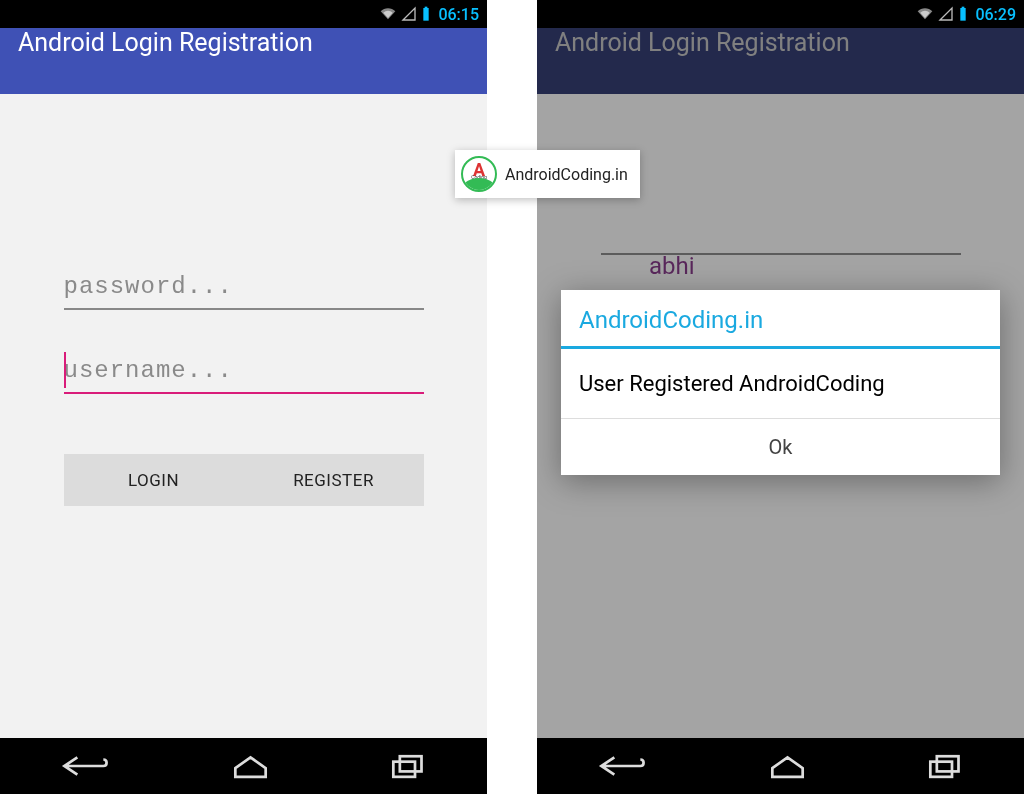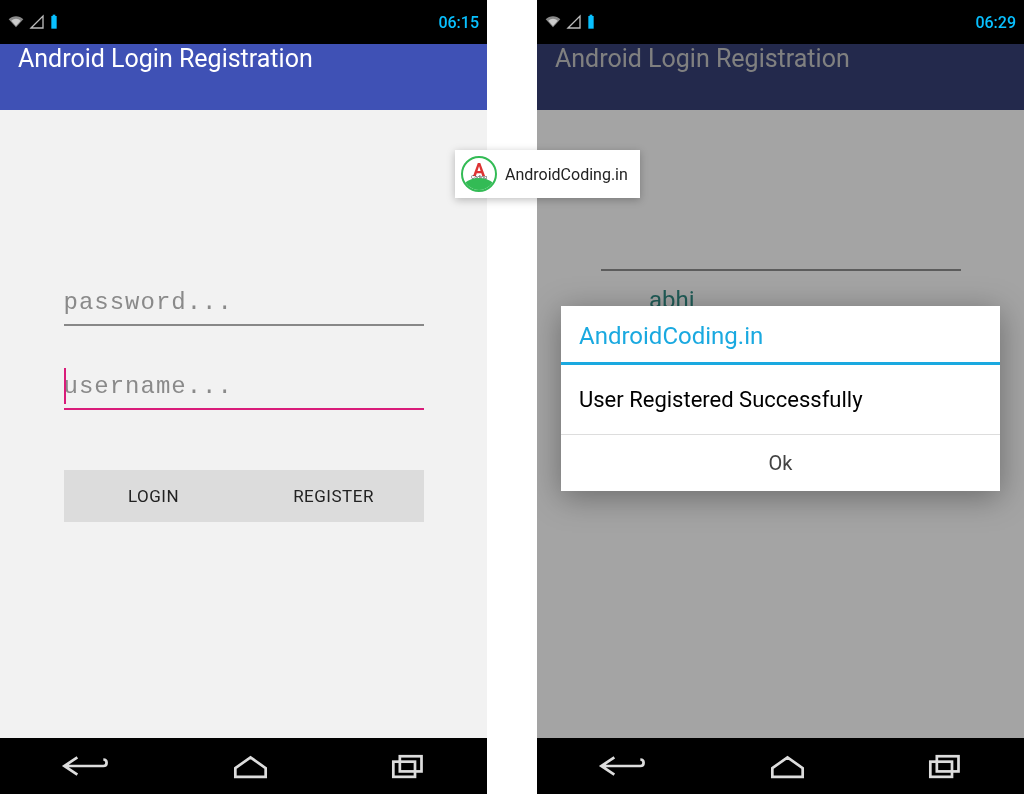--- a/index.html
+++ b/index.html
@@ -16,24 +16,24 @@
       height: 794px;
       display: flex;
       flex-direction: column;
       overflow: hidden;
     }
     .phone-left { left: 0; }
     .phone-right { right: 0; }
     .gap { position:absolute; left:487px; top:0; width:50px; height:794px; background:#fff;}
     
     .statusbar {
-      height: 44px;
+      height: 28px;
       background: #000;
       color: #08c0ff;
-      display:flex; align-items:center; justify-content:space-between;
+      display:flex; align-items:center; justify-content:flex-end;
       padding: 0 8px;
       font-size: 16px; font-weight: 500;
       gap: 4px;
     }
     .statusbar svg { height: 16px; }
     .status-icons { display:flex; align-items:center; gap:5px;}
     .clock { margin-left: 4px; }
     
     .appbar {
       height: 66px;
@@ -144,22 +144,22 @@
     .logo-circle .letter{
       position:absolute; top:0; left:0; right:0; text-align:center;
       color:#d33; font-weight:bold; font-size:18px; line-height:24px;
     }
     .logo-circle .coding{
       position:absolute; top:16px; left:0; right:0; text-align:center;
       font-size:5px; color:#333;
     }
     
     .ghost-uname{
-      position:absolute; left:112px; top:176px;
-      color:#0f766e; font-size:24px; font-family: Roboto, Arial, sans-serif;
+      position:absolute; left:112px; top:158px;
+      color:#701a75; font-size:24px; font-family: Roboto, Arial, sans-serif;
       opacity:.85; z-index:3;
     }
   </style>
 </head>
 <body>
 
 <div class="phone phone-left">
 
   <div class="statusbar">
     <span class="status-icons">
@@ -251,21 +251,21 @@
       </div>
       <div class="btnrow tight">
         <div class="btn">LOGIN</div>
         <div class="btn">REGISTER</div>
       </div>
     </div>
 
     <div class="dialog">
       <div class="dlg-title">AndroidCoding.in</div>
       <div class="dlg-sep"></div>
-      <div class="dlg-body">User Registered Successfully</div>
+      <div class="dlg-body">User Registered AndroidCoding</div>
       <div class="dlg-btn">Ok</div>
     </div>
   </div>
 
   <div class="navbar">
     <svg viewBox="0 0 48 24">
         <path fill="none" stroke="#ddd" stroke-width="2.5" d="M16 4 4 12 16 20 M6 12 H40 C44 12 44 6 40 6"></path>
       </svg>
     <svg viewBox="0 0 36 24">
         <path fill="none" stroke="#ddd" stroke-width="2.5" d="M4 14 18 4 32 14 V22 H4 Z"></path>

